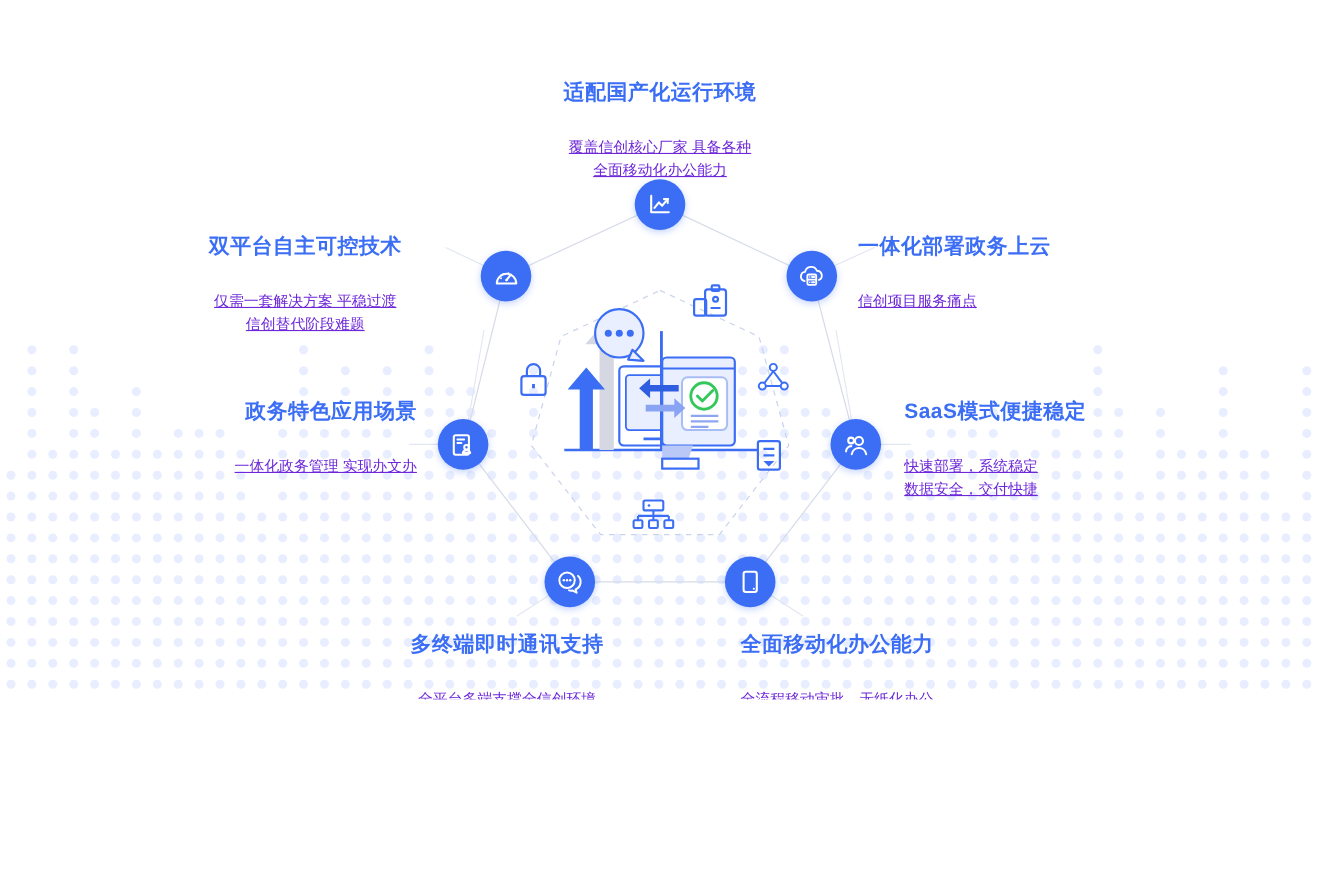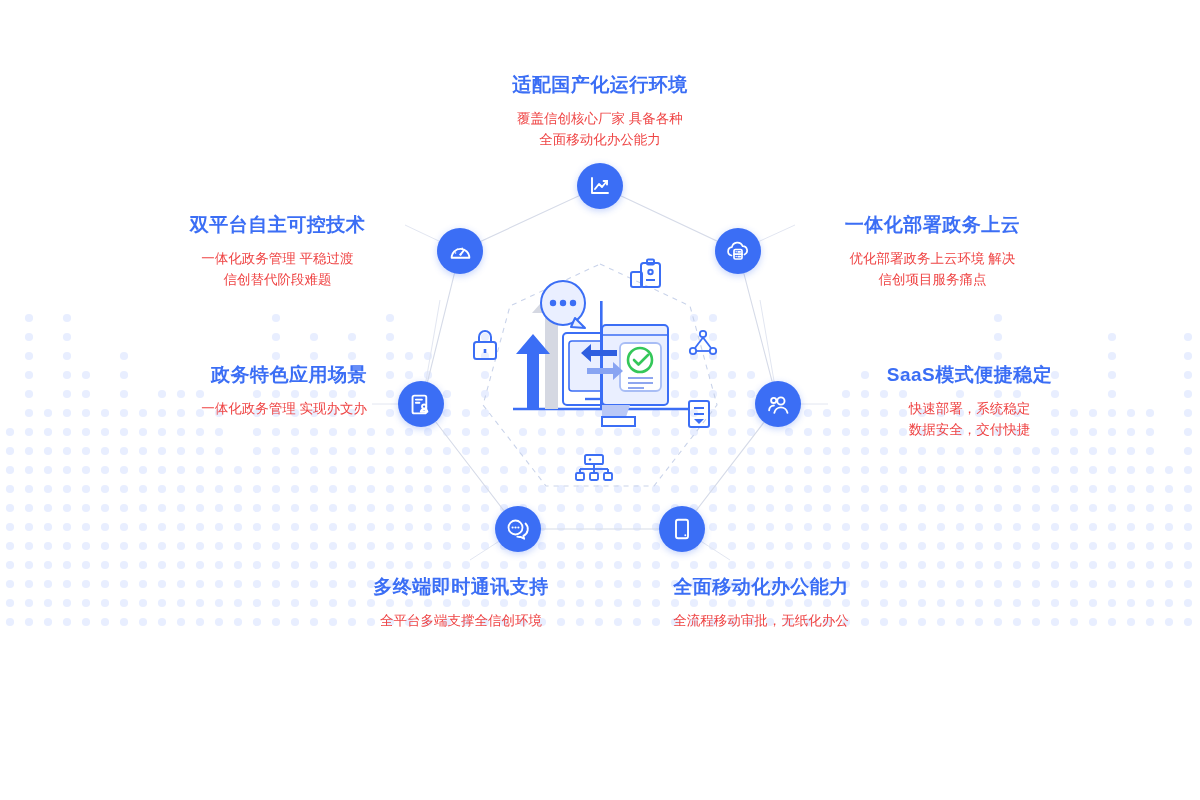--- a/index.html
+++ b/index.html
@@ -77,36 +77,37 @@
   .blk { position: absolute; }
   .blk .ttl {
     color: #3b6ef5;
     font-size: 19px;
     font-weight: bold;
     line-height: 26px;
     letter-spacing: 0.5px;
     white-space: nowrap;
   }
   .blk .sub {
-    color: #ef4444;
+    color: #6d28d9;
     font-size: 13.5px;
     line-height: 21px;
-    margin-top: 10px;
+    margin-top: 25px;
     white-space: nowrap;
+    text-decoration: underline;
   }
 
   .t-center { text-align: center; }
   .t-right  { text-align: right; }
-  .t-left   { text-align: center; }
+  .t-left   { text-align: left; }
 
   
   .blk-top  { left: 403px;  top: 72px;  width: 394px; }
   .blk-ul   { left: 125px;  top: 212px; width: 305px; text-align: center; }
   .blk-ur   { left: 780px;  top: 212px; width: 305px; }
-  .blk-ml   { left:  72px;  top: 362px; width: 295px; }
+  .blk-ml   { left:  84px;  top: 362px; width: 295px; }
   .blk-mr   { left: 822px;  top: 362px; width: 295px; }
   .blk-bl   { left: 275px;  top: 574px; width: 372px; }
   .blk-br   { left: 575px;  top: 574px; width: 372px; }
 </style>
 </head>
 <body>
 
 <div id="stage">
 
   <svg id="dots-bg" viewBox="0 0 1200 330" xmlns="http://www.w3.org/2000/svg">
@@ -1177,29 +1178,28 @@
     <div class="ttl">适配国产化运行环境</div>
     <div class="sub">
       <div>覆盖信创核心厂家 具备各种</div>
       <div>全面移动化办公能力</div>
     </div>
   </div>
 
   <div class="blk blk-ul t-right">
     <div class="ttl">双平台自主可控技术</div>
     <div class="sub">
-      <div>一体化政务管理 平稳过渡</div>
+      <div>仅需一套解决方案 平稳过渡</div>
       <div>信创替代阶段难题</div>
     </div>
   </div>
 
   <div class="blk blk-ur t-left">
     <div class="ttl">一体化部署政务上云</div>
     <div class="sub">
-      <div>优化部署政务上云环境 解决</div>
       <div>信创项目服务痛点</div>
     </div>
   </div>
 
   <div class="blk blk-ml t-right">
     <div class="ttl">政务特色应用场景</div>
     <div class="sub">
       <div>一体化政务管理 实现办文办</div>
     </div>
   </div>

